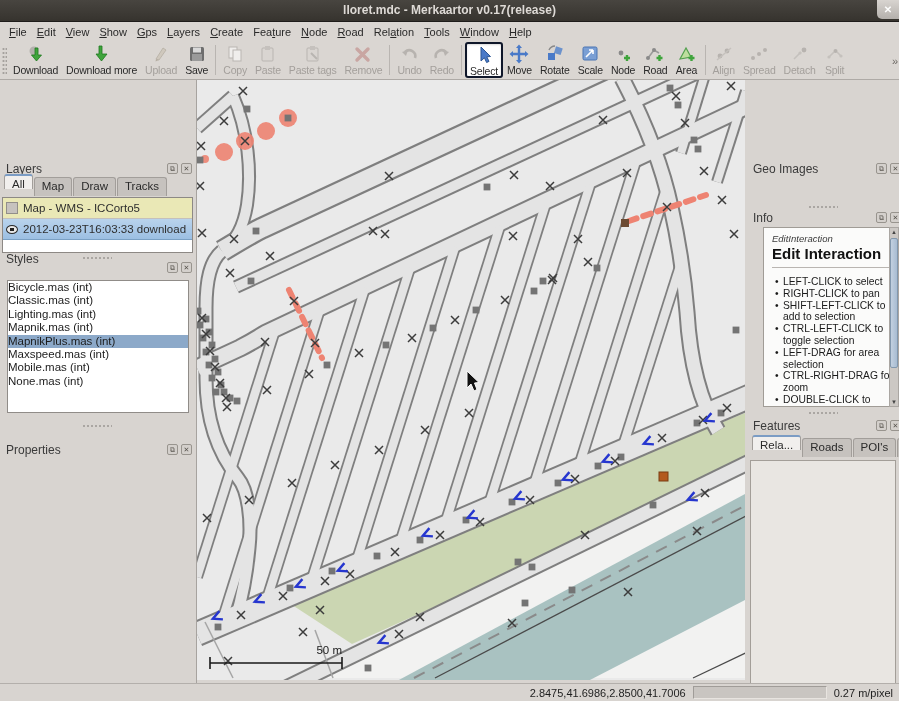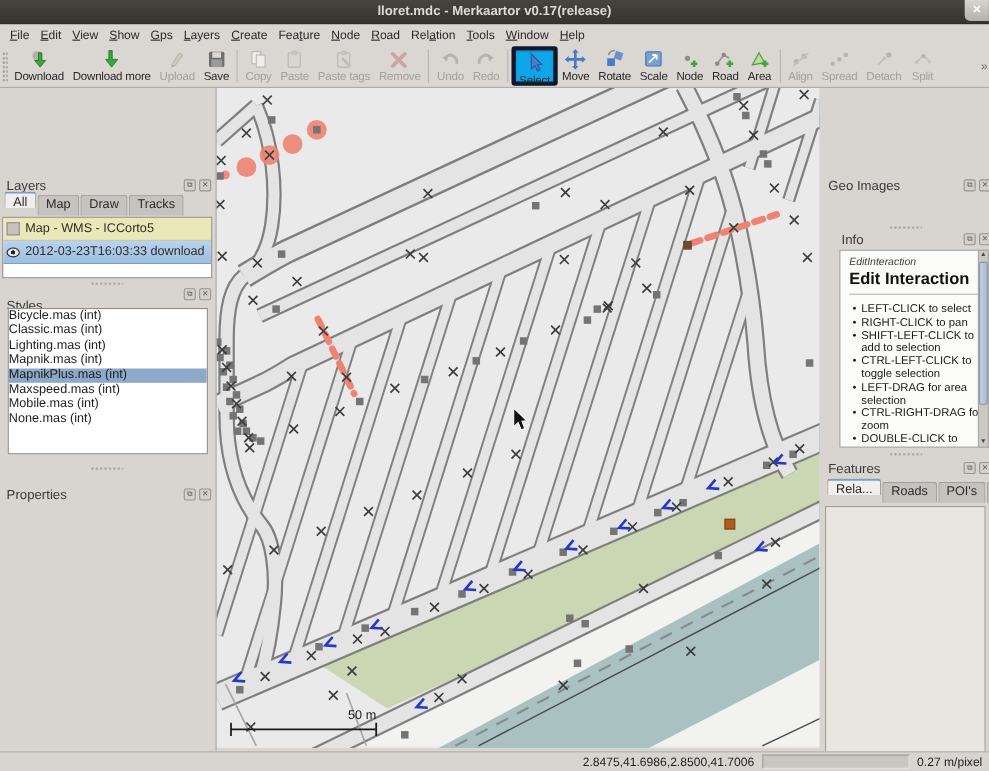--- a/index.html
+++ b/index.html
@@ -10,21 +10,21 @@
   .menubar { height:19px; background:#dad6d2; display:flex; align-items:center; padding-left:4px; }
   .menu-item { padding:2px 5px; font-size:11px; color:#2a2a2a; }
   .menu-item u { text-decoration:underline; }
   .toolbar { height:39px; background:#dad6d2; display:flex; align-items:stretch; border-bottom:1px solid #aeaaa6; padding-left:9px; position:relative;}
   .tb-handle { position:absolute; left:2px; top:6px; width:5px; height:27px;
      background-image:radial-gradient(circle, #a5a19d 1px, transparent 1.2px); background-size:3px 4px; }
   .tb-btn { display:flex; flex-direction:column; align-items:center; justify-content:flex-start; padding:1px 3px; margin:1px 0; border:1px solid transparent; border-radius:3px;}
   .tb-btn .ticon { width:22px; height:20px; display:block; }
   .tb-btn .tlabel { font-size:10.5px; color:#2a2a2a; white-space:nowrap; line-height:13px; letter-spacing:-0.2px;}
   .tb-btn.disabled .tlabel { color:#a39f9b; }
-  .tb-btn.active { background:#0ea5e9; border:4px solid #0f172a; box-shadow:inset 0 1px 2px rgba(0,0,0,0.15); }
+  .tb-btn.active { background:#ffffff; border:2px solid #0f172a; box-shadow:inset 0 1px 2px rgba(0,0,0,0.15); }
   .tb-sep { width:1px; background:#b9b5b1; margin:4px 3px; }
   .tb-overflow { position:absolute; right:1px; top:14px; color:#6e6a66; font-size:11px; }
   .main { position:absolute; top:80px; left:0; width:899px; height:603px; display:flex; }
   .lpanel { width:197px; height:603px; background:#d8d4d0; position:relative; border-right:1px solid #a7a39f;}
   .rpanel { position:absolute; left:748px; top:0; width:151px; height:603px; background:#d8d4d0; }
   .mapwrap { position:absolute; left:197px; top:0; width:551px; height:603px; background:#d8d4d0;}
   .dock-title { position:absolute; font-size:12px; color:#3a3a3a; }
   .dock-btns { position:absolute; display:flex; gap:3px; }
   .dock-btn { width:11px; height:11px; border:1px solid #98948e; border-radius:2px; font-size:7px; line-height:9px; text-align:center; color:#5a5650; background:#d4d0cc;}
   .splitter { position:absolute; width:30px; height:4px; background-image:radial-gradient(circle,#aaa6a2 1px, transparent 1.2px); background-size:4px 4px; }
@@ -260,21 +260,21 @@
       <div class="layer-row wms">
         <span class="cb"></span>
         <span>Map - WMS - ICCorto5</span>
       </div>
       <div class="layer-row sel">
         <span class="eye"></span>
         <span>2012-03-23T16:03:33 download</span>
       </div>
     </div>
     <div class="splitter" style="left:82px; top:176px;"></div>
-    <div class="dock-title" style="left:6px; top:191px;">Styles</div>
+    <div class="dock-title" style="left:6px; top:172px;">Styles</div>
     <div class="dock-btns" style="left:167px; top:182px;">
       <div class="dock-btn">⧉</div>
       <div class="dock-btn">✕</div>
     </div>
     <div class="listbox" style="left:7px; top:200px; width:182px; height:133px;" id="stylesList">
         <div class="lb-item">Bicycle.mas (int)</div>
         <div class="lb-item">Classic.mas (int)</div>
         <div class="lb-item">Lighting.mas (int)</div>
         <div class="lb-item">Mapnik.mas (int)</div>
         <div class="lb-item sel">MapnikPlus.mas (int)</div>
@@ -534,21 +534,21 @@
     </svg>
   </div>
 
   <div class="rpanel">
     <div class="dock-title" style="left:5px; top:82px;">Geo Images</div>
     <div class="dock-btns" style="left:128px; top:83px;">
       <div class="dock-btn">⧉</div>
       <div class="dock-btn">✕</div>
     </div>
     <div class="splitter" style="left:60px; top:125px;"></div>
-    <div class="dock-title" style="left:5px; top:131px;margin-left:12px;">Info</div>
+    <div class="dock-title" style="left:5px; top:131px;">Info</div>
     <div class="dock-btns" style="left:128px; top:132px;">
       <div class="dock-btn">⧉</div>
       <div class="dock-btn">✕</div>
     </div>
     <div class="infobox">
       <div class="info-small">EditInteraction</div>
       <div class="info-big">Edit Interaction</div>
       <div class="info-hr"></div>
       <ul class="info-ul" id="infoBullets">
           <li>LEFT-CLICK to select</li>

